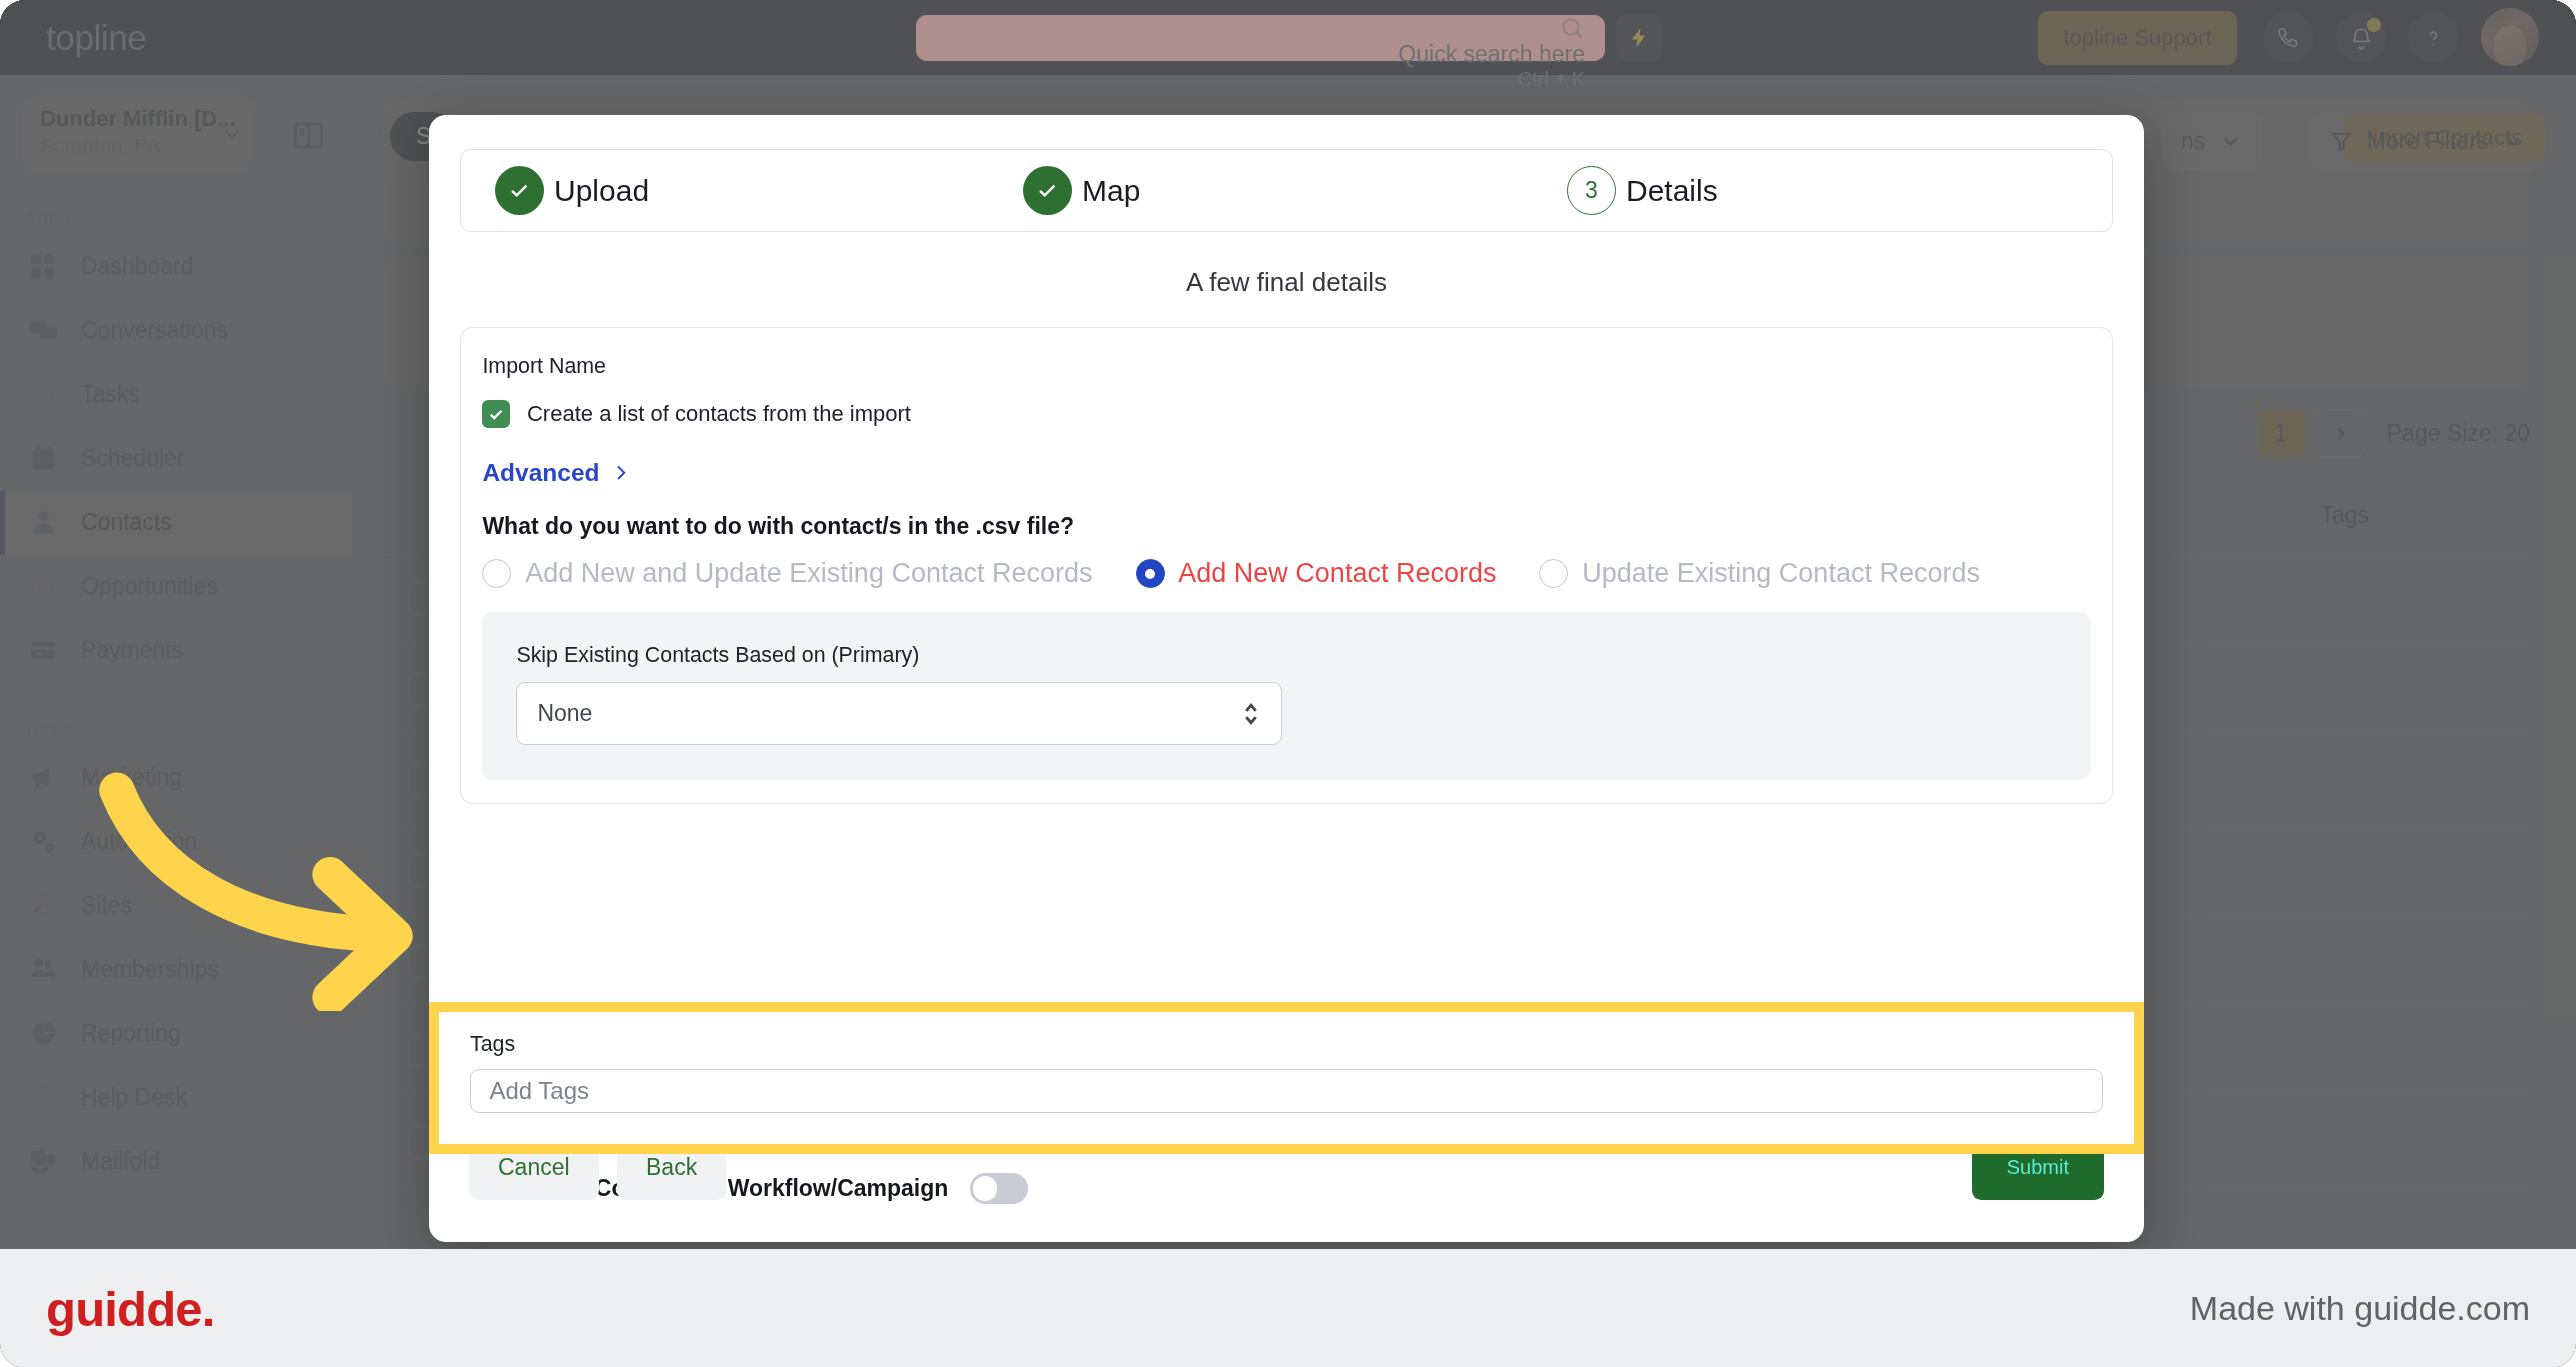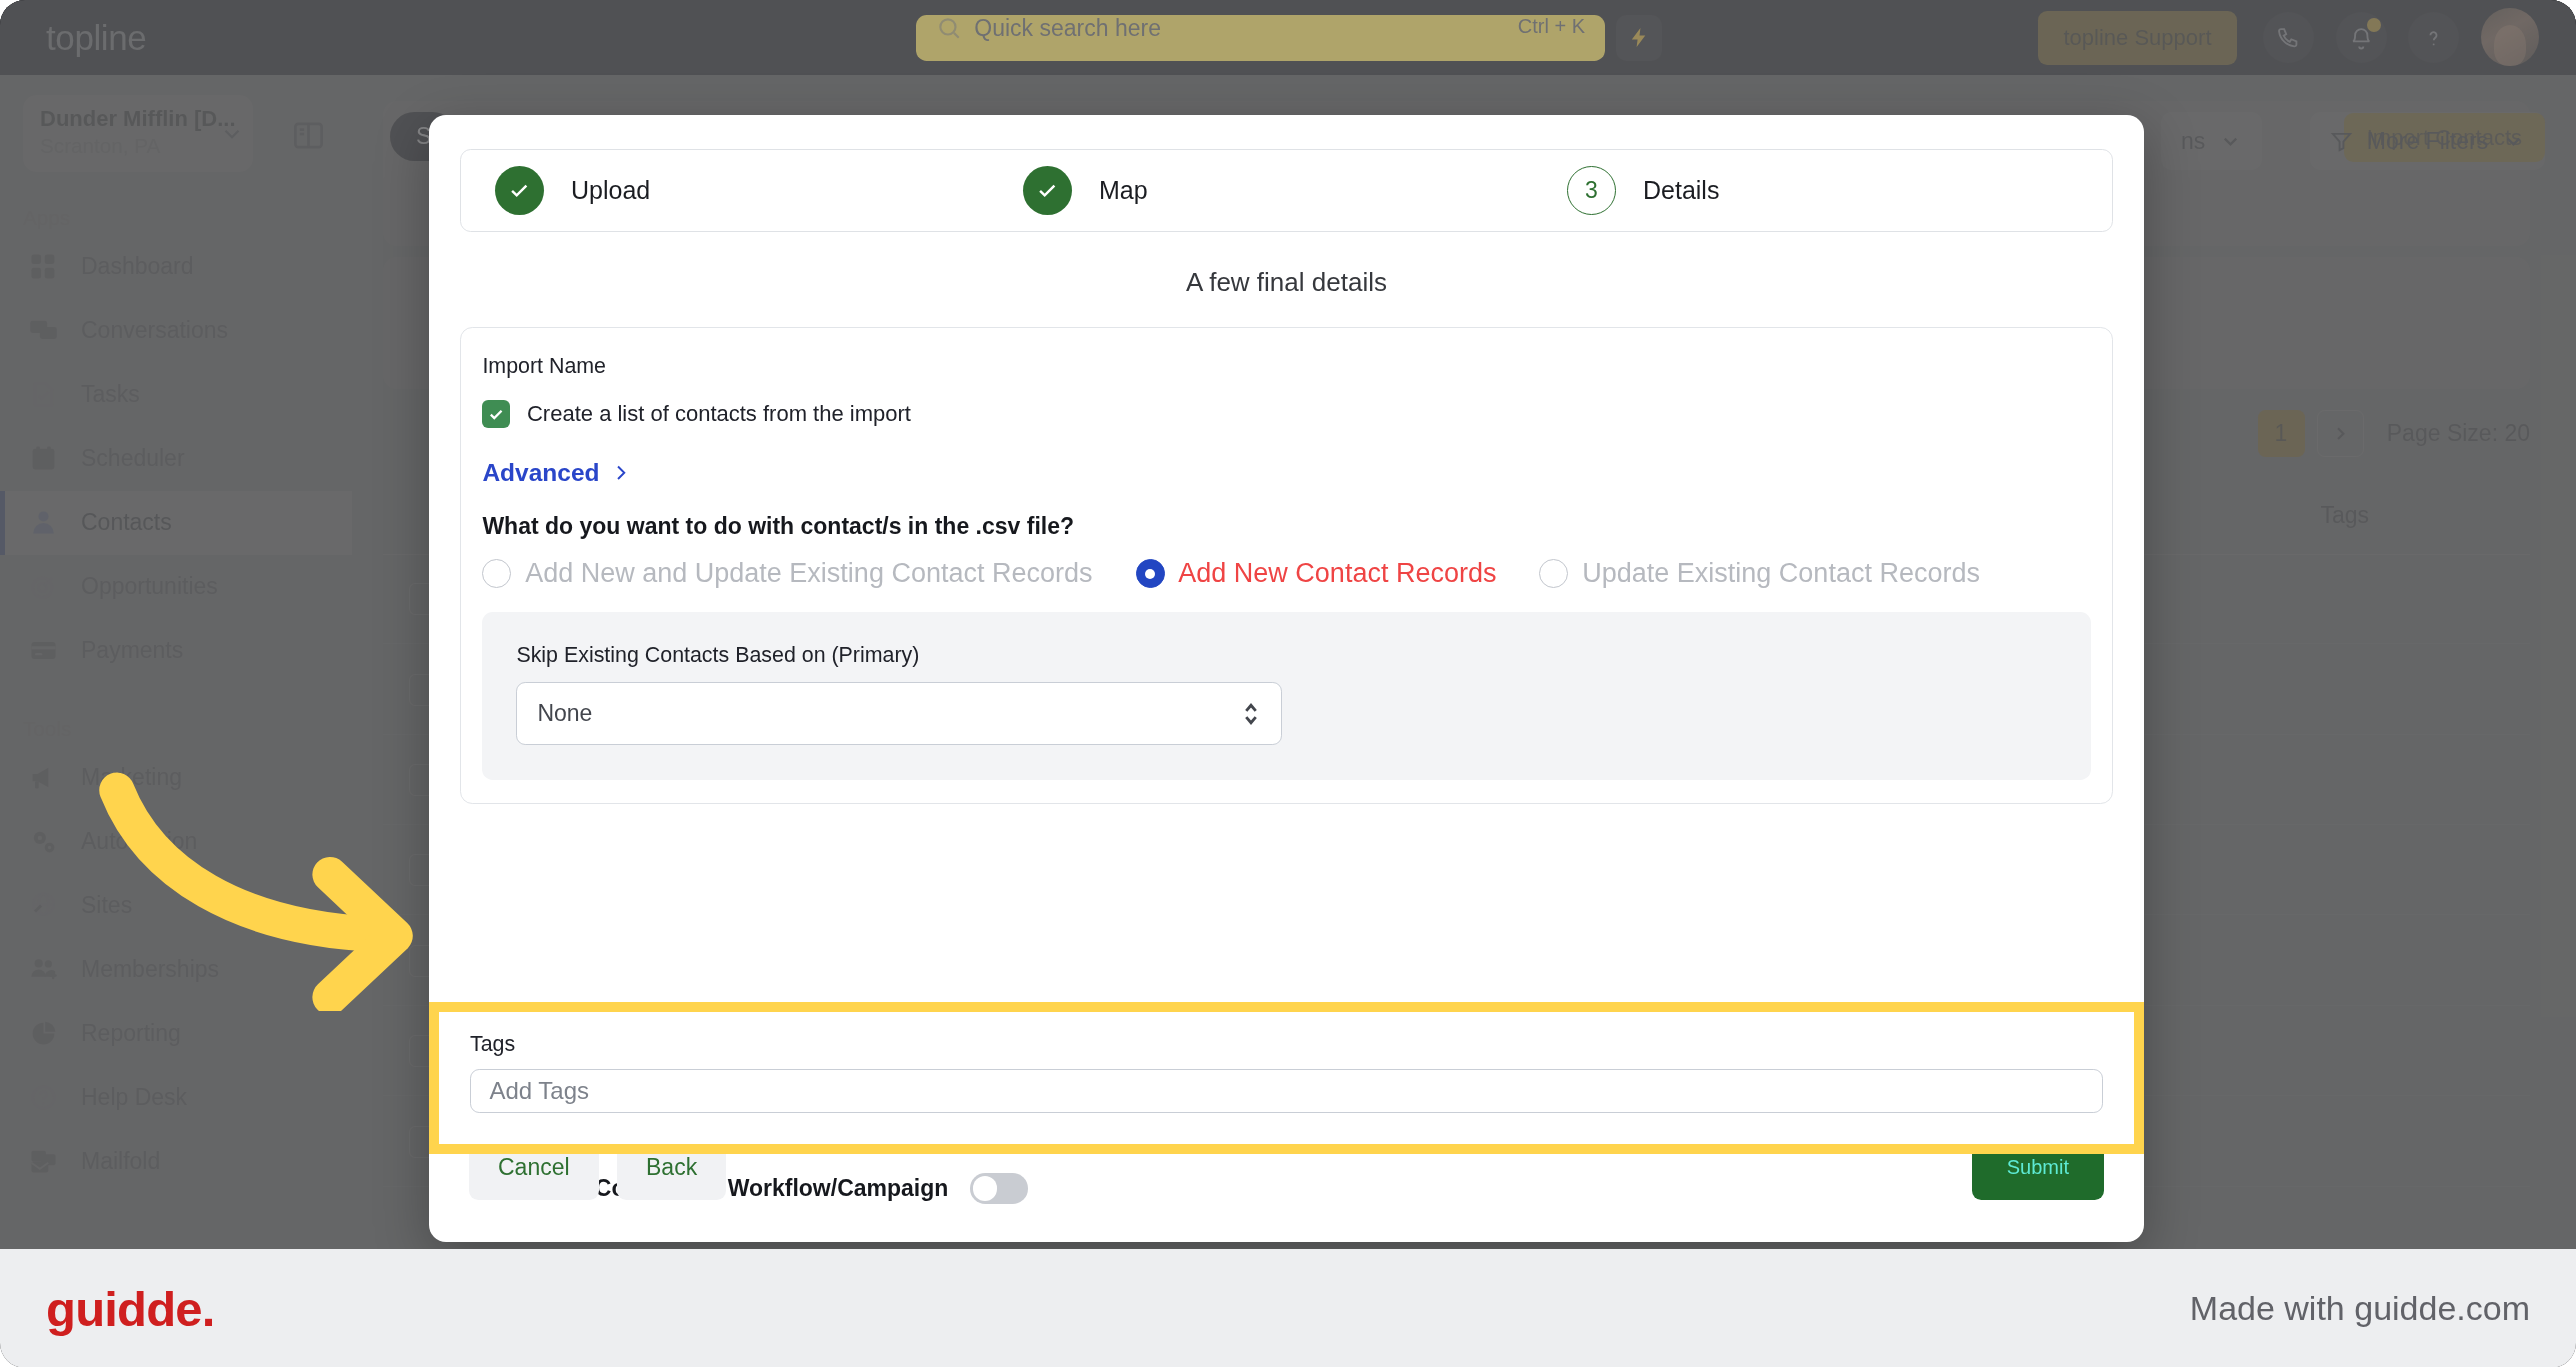--- a/index.html
+++ b/index.html
@@ -31,22 +31,22 @@
     display: flex; align-items: center;
   }
   .brand {
     margin-left: 46px;
     font-size: 35px; font-weight: 400; letter-spacing: -0.4px;
     color: #4a4c51;
   }
   .search-wrap {
     position: absolute; left: 916px; top: 14.5px;
     width: 689px; height: 46px;
-    background: #fde047; border-radius: 10.7px;
-    display: flex; align-items: flex-start; padding: 0 20px;
+    background: #fca5a5; border-radius: 10.7px;
+    display: flex; align-items: flex-end; padding: 0 20px; flex-direction: column;
   }
   .search-ico { width: 26px; height: 26px; flex: 0 0 26px; opacity: .55; }
   .search-ph { margin-left: 12.3px; font-size: 23px; color: #55575d; flex: 1; }
   .kbd { font-size: 20px; color: #55575d; }
   .bolt-btn {
     position: absolute; left: 1616px; top: 14.5px;
     width: 46px; height: 46px; background: #0e1018; border-radius: 10.7px;
     display: flex; align-items: center; justify-content: center;
   }
   .support-btn {
@@ -194,21 +194,21 @@
   }
   .step { display: flex; align-items: center; }
   .step:nth-child(1) { width: 528px; }
   .step:nth-child(2) { width: 544px; }
   .circle {
     width: 49px; height: 49px; border-radius: 50%;
     display: flex; align-items: center; justify-content: center;
   }
   .circle.done { background: #2e7031; }
   .circle.current { border: 1.5px solid #2e7031; color: #2e7031; font-size: 23px; }
-  .step-label { margin-left: 27px; font-size: 25px; color: #1b1d22; }
+  .step-label { margin-left: 10px; font-size: 30px; color: #1b1d22; }
 
   .subtitle {
     text-align: center; font-size: 26px; color: #36383d;
     margin: 35px 0 29px 0;
   }
 
   .form-card {
     border: 0.8px solid #e2e5e9; border-radius: 12.3px;
     padding: 26px 21.4px 23px 21.4px;
   }

